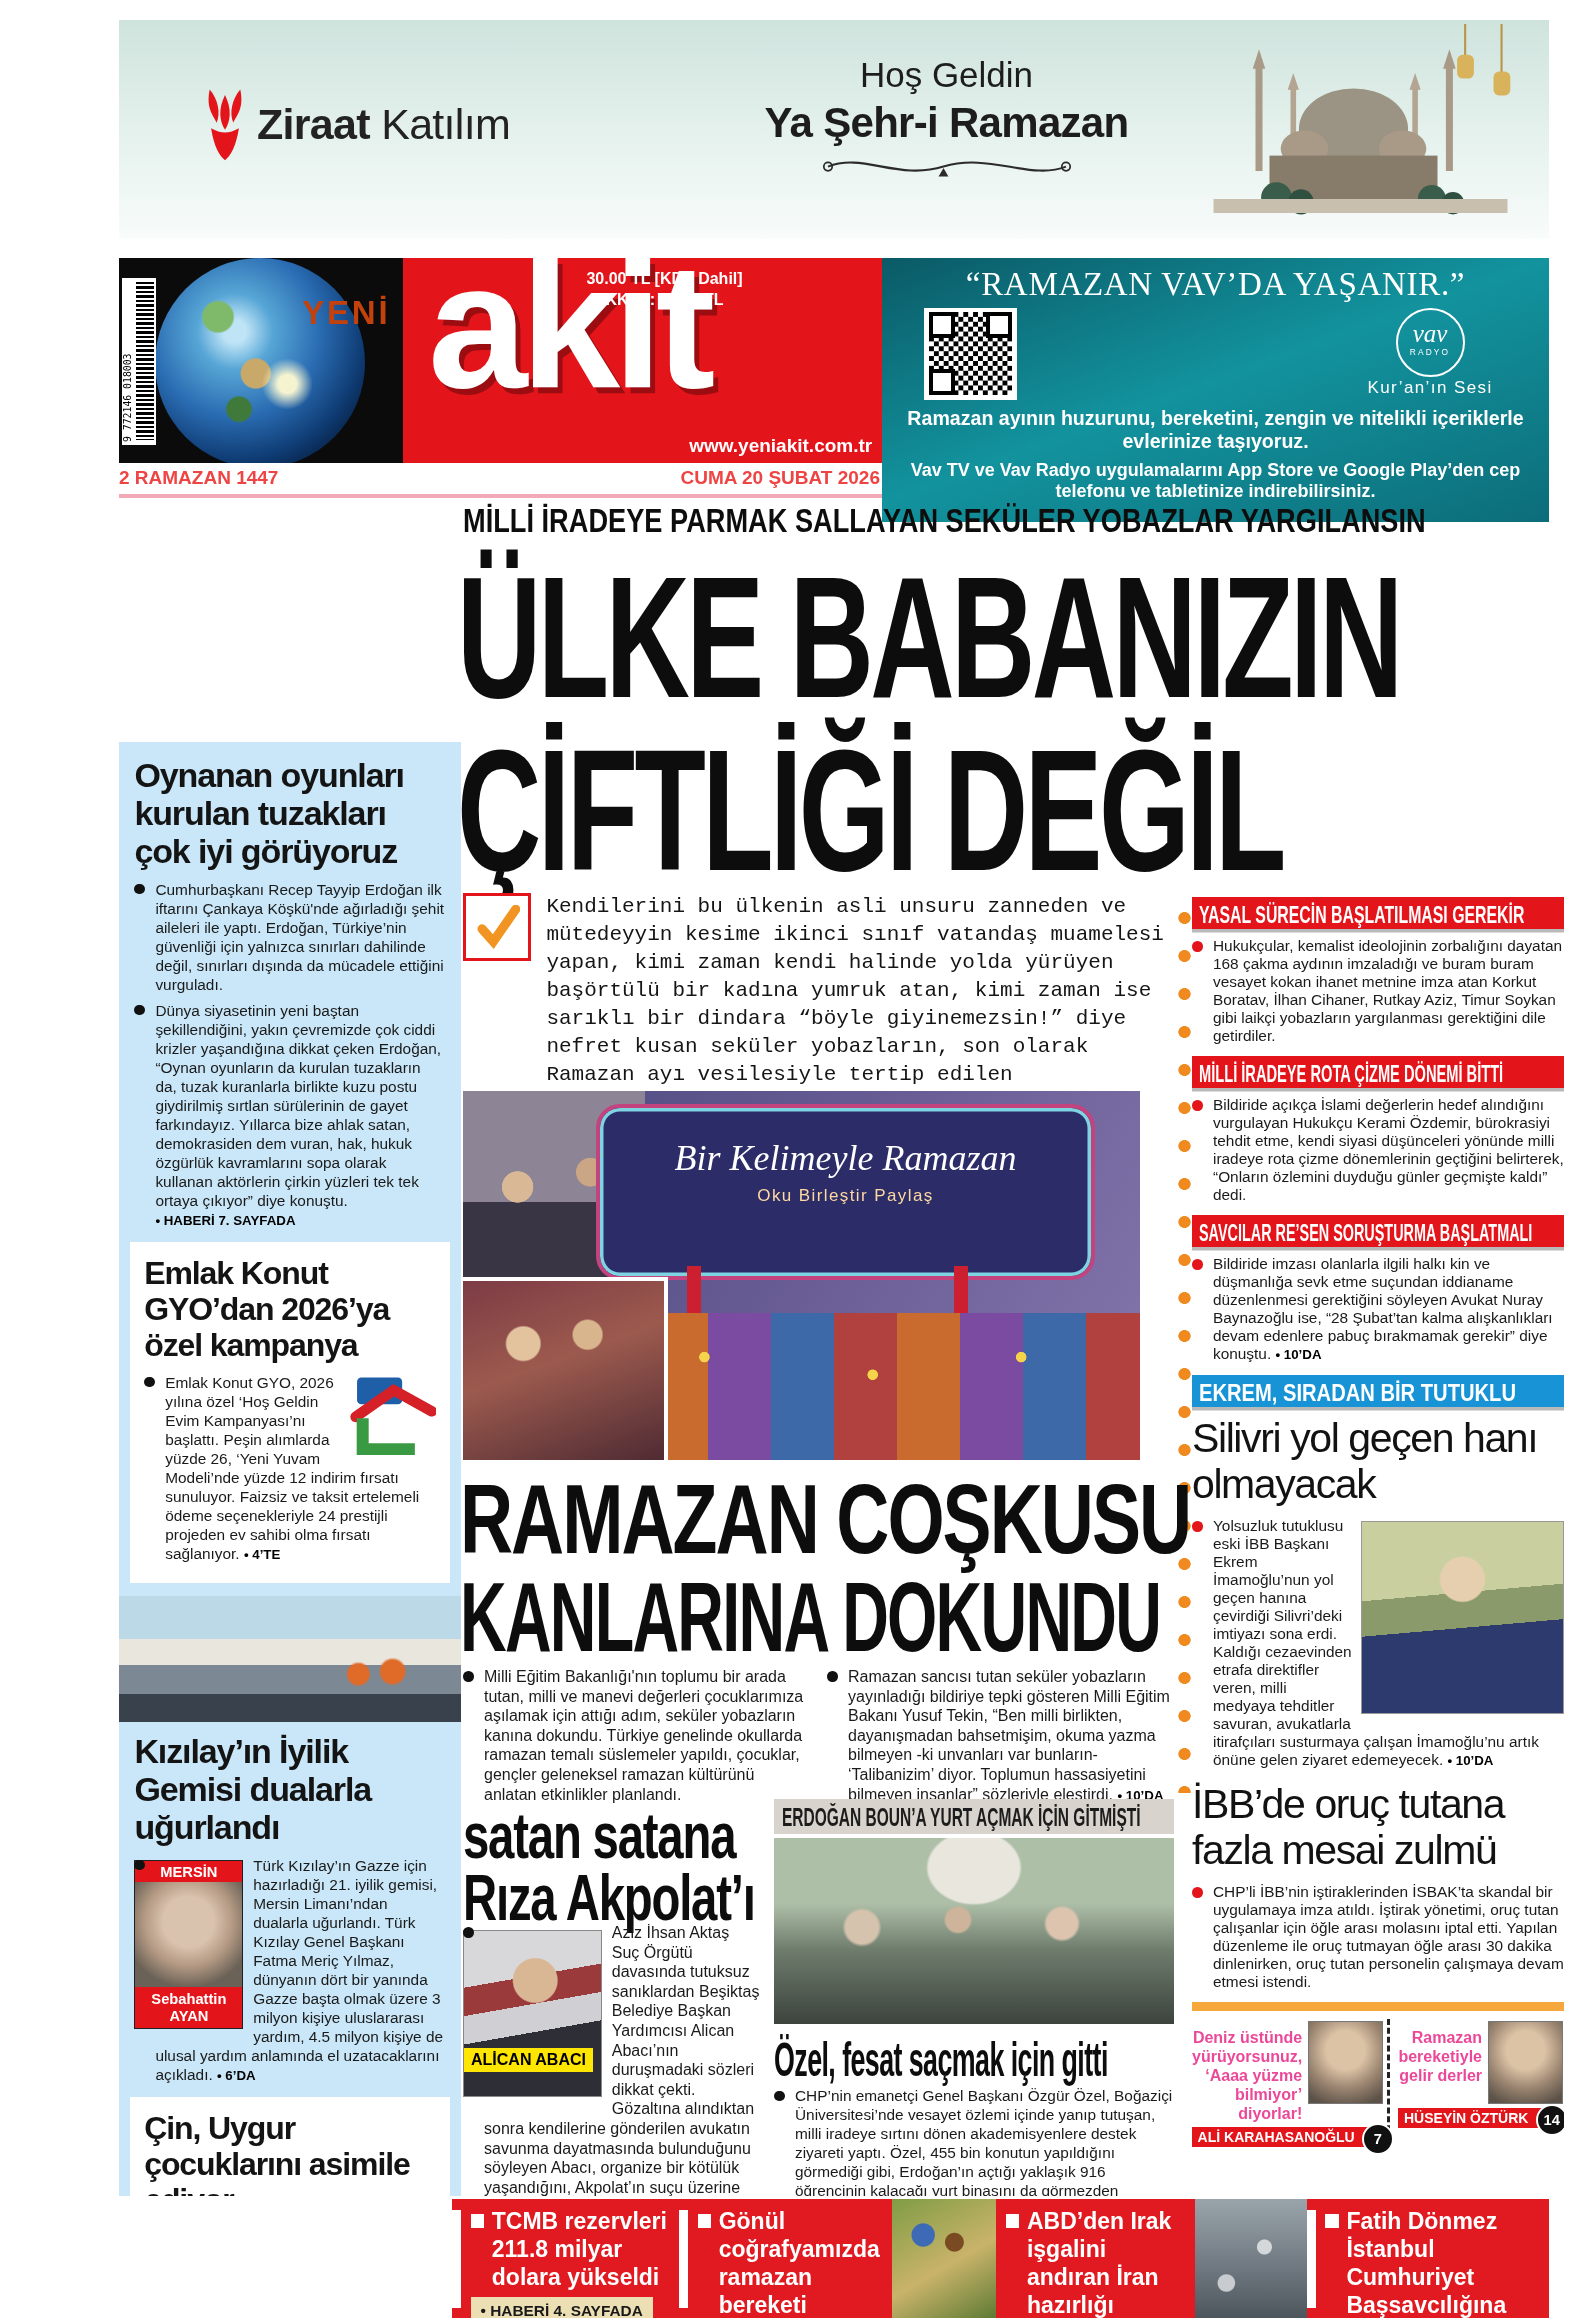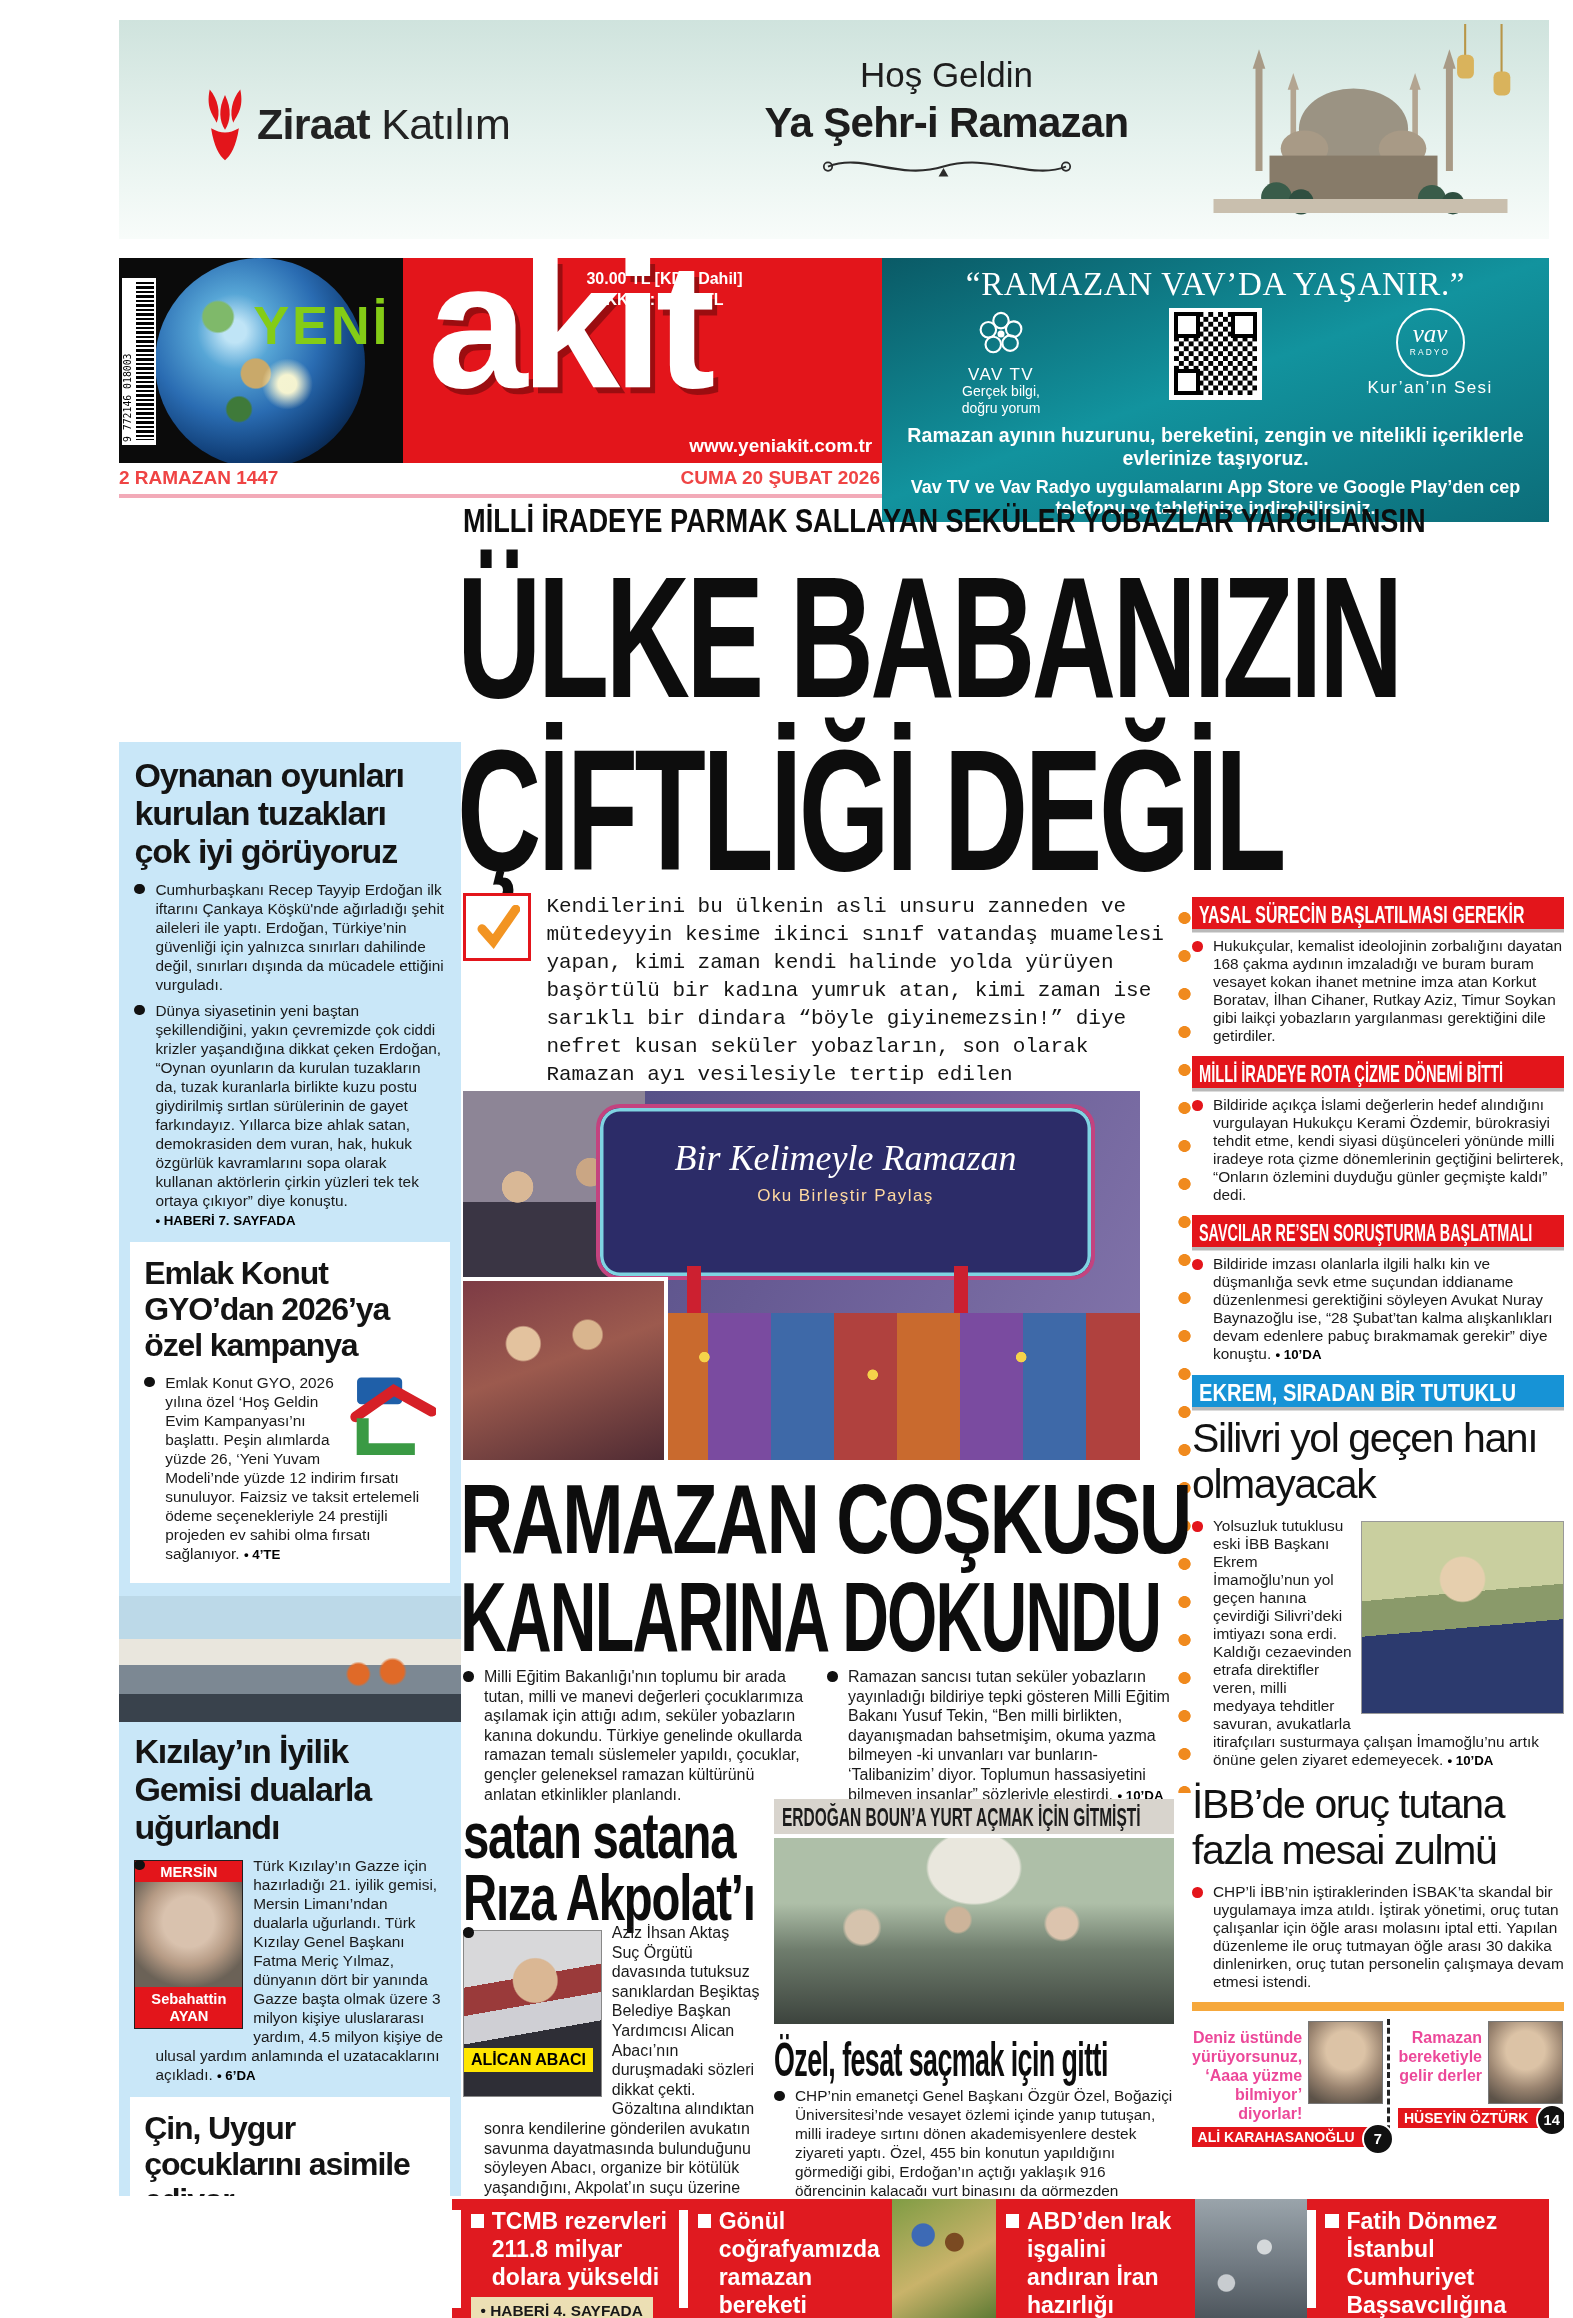--- a/index.html
+++ b/index.html
@@ -18,21 +18,21 @@
   .greet-2{font-size:42px;font-weight:700;letter-spacing:-0.7px;margin-top:4.2px;}
   
   .mast-black{left:119px;top:258px;width:284px;height:205px;background:#0b0b0b;overflow:hidden;}
   .earth{position:absolute;left:36px;top:0px;width:210px;height:210px;border-radius:50%;
      background:
        radial-gradient(circle at 63% 60%, rgba(255,250,210,.95) 0 5%, rgba(255,250,210,0) 14%),
        radial-gradient(circle at 30% 28%, #7fb96a 0 7%, rgba(0,0,0,0) 8%),
        radial-gradient(circle at 48% 55%, #c9a96a 0 9%, rgba(0,0,0,0) 10%),
        radial-gradient(circle at 40% 72%, #3f7a3a 0 6%, rgba(0,0,0,0) 7%),
        radial-gradient(circle at 38% 35%, #bfe4f6 0 6%, #57a6d6 20%, #2a6cb2 45%, #0f3c74 68%, #04152e 88%);}
-  .yeni{position:absolute;right:12.6px;top:36px;color:#84cc16;font-size:54px;font-weight:700;letter-spacing:2.8px;}
+  .yeni{position:absolute;right:12.6px;top:36px;color:#c2410c;font-size:33px;font-weight:700;letter-spacing:2.8px;}
   .barcode{position:absolute;left:2.8px;top:19.6px;width:34px;height:167px;background:#fff;display:flex;}
   .barcode-digits{writing-mode:vertical-rl;transform:rotate(180deg);font-size:9.8px;font-family:"DejaVu Sans Mono",monospace;color:#000;padding:2.8px 0 2.8px 1.4px;}
   .barcode-lines{flex:1;margin:4.2px 2.1px;background:repeating-linear-gradient(180deg,#000 0 2.1px,#fff 2.1px 4.2px,#000 4.2px 7px,#fff 7px 9px);}
   .mast-red{left:403px;top:258px;width:479px;height:205px;background:#e3151b;overflow:hidden;}
   .akit{position:absolute;left:25px;top:-36px;color:#fff;font-size:179px;font-weight:900;letter-spacing:-7px;
         text-shadow:4.9px 6.3px 0 rgba(40,0,0,.38);}
   .price{position:absolute;left:181px;top:9.8px;width:161px;text-align:center;color:#fff;font-size:16px;font-weight:700;line-height:21px;}
   .mast-site{position:absolute;right:9.8px;bottom:5.6px;color:#fff;font-size:19px;font-weight:700;}
   .dates{left:119px;top:467px;width:761px;display:flex;justify-content:space-between;font-size:19px;font-weight:700;color:#ef4444;}
   .pinkline{left:119px;top:494px;width:1430px;height:4.2px;background:#f2aab8;}
@@ -245,35 +245,20 @@
   </div>
   <div class="abs dates">
     <span>2 RAMAZAN 1447</span>
     <span>CUMA 20 ŞUBAT 2026</span>
   </div>
   <div class="abs pinkline"></div>
 
   <div class="abs vav">
     <div class="vav-slogan">“RAMAZAN VAV’DA YAŞANIR.”</div>
     <div class="vav-row">
-      <div class="vav-logo-cell">
-        <svg width="52" height="52" viewBox="0 0 74 74">
-          <g fill="none" stroke="#fff" stroke-width="3">
-            <circle cx="37" cy="18" r="11"></circle>
-              <circle cx="55" cy="30" r="11"></circle>
-              <circle cx="50" cy="50" r="11"></circle>
-            <circle cx="26" cy="52" r="11"></circle>
-              <circle cx="19" cy="31" r="11"></circle>
-          </g>
-          <circle cx="37" cy="37" r="5" fill="#fff"></circle>
-        </svg>
-        <div class="vav-logo-name">VAV TV</div>
-        <div>Gerçek bilgi,</div>
-        <div>doğru yorum</div>
-      </div>
       <div class="qr">
           <div class="qr-inner"></div>
           <i></i>
           <i></i>
           <i></i>
         </div>
       <div class="vav-logo-cell">
         <div class="vav-circle">
           <span class="v1">vav</span>
           <span class="v2">RADYO</span>

